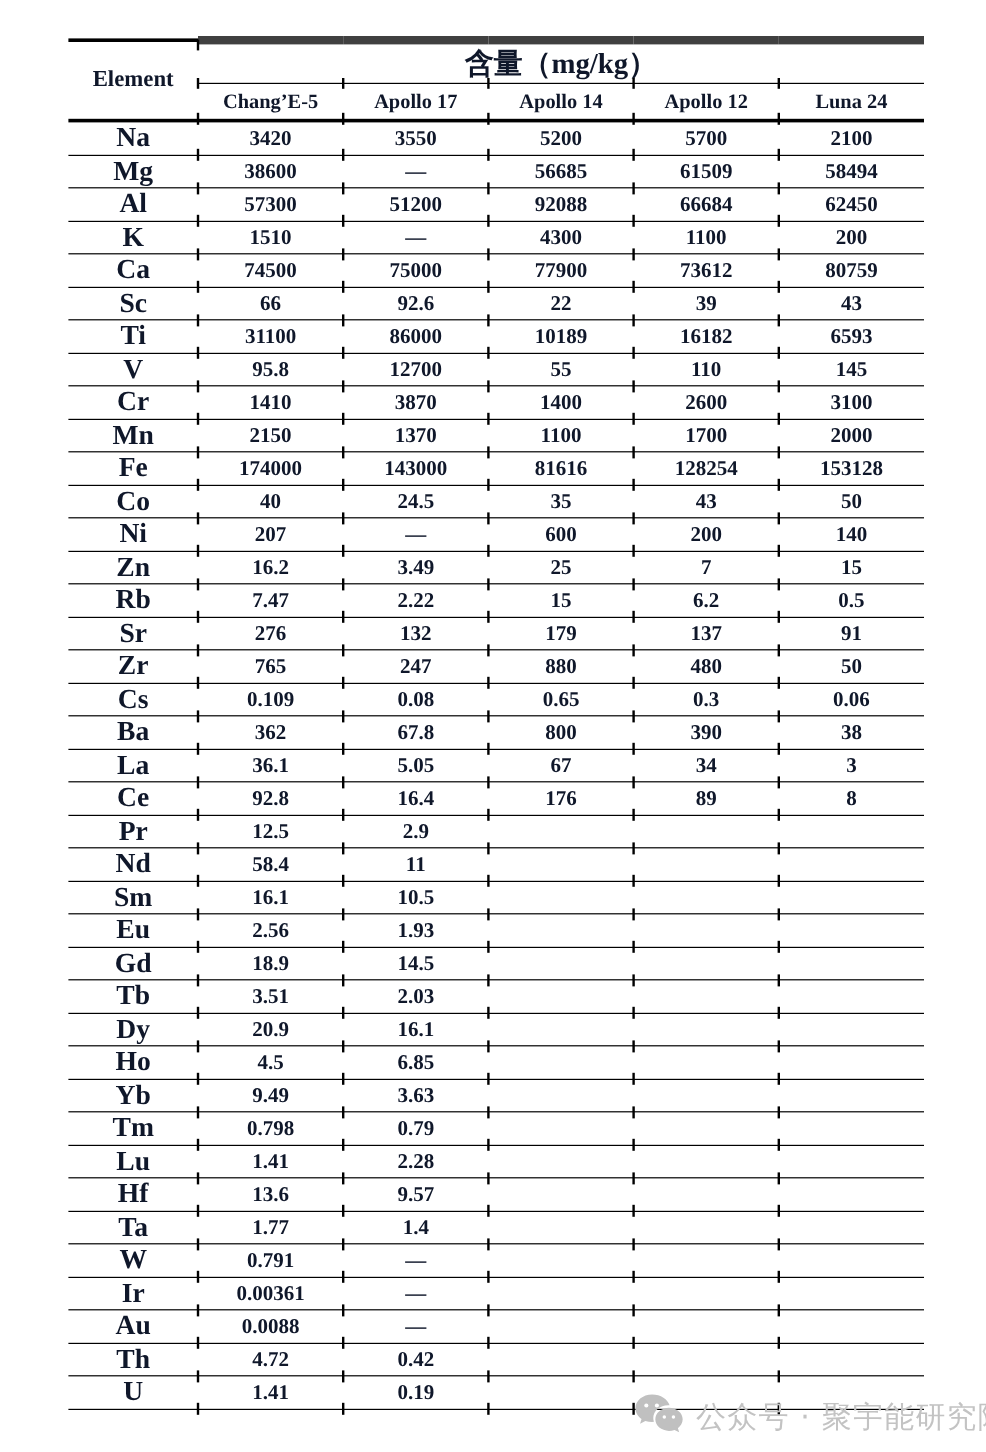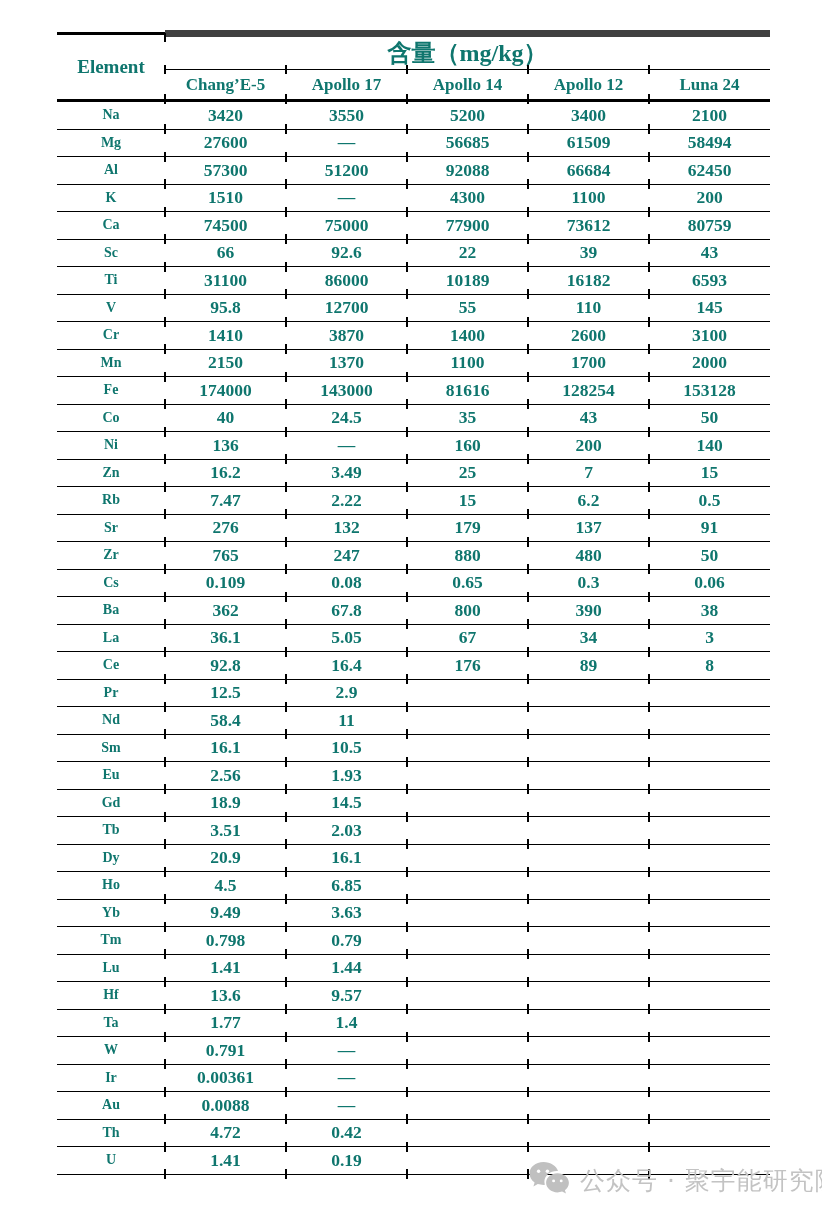--- a/index.html
+++ b/index.html
@@ -6,21 +6,21 @@
   body{
     width:822px;height:1210px;background:#ffffff;position:relative;overflow:hidden;
     font-family:"Liberation Serif","DejaVu Serif",serif;
   }
   .page{position:absolute;inset:0;}
   table.data{
     border-collapse:collapse;
     margin:30px 0 0 57px;
     width:713px;
     table-layout:fixed;
-    color:#0f766e;
+    color:#0f172a;
     font-weight:bold;
   }
   th,td{
     position:relative;
     text-align:center;
     vertical-align:middle;
     padding:0;
     font-weight:bold;
     white-space:nowrap;
   }
@@ -52,21 +52,21 @@
   
   tr.names th::after{
     content:"";position:absolute;left:-0.75px;bottom:-5px;width:1.5px;height:10px;background:#000;
   }
   
   tbody td{
     border-bottom:1.5px solid #000;
     height:26.5px;
     font-size:17.5px;
   }
-  tbody td.el{font-size:14px;}
+  tbody td.el{font-size:23px;}
   
   tbody td:nth-child(n+2)::before{
     content:"";position:absolute;left:-0.75px;bottom:-5.5px;width:1.5px;height:10px;background:#000;
   }
   
   .watermark{
     position:absolute;left:528px;top:1156px;width:290px;height:48px;
     display:flex;align-items:center;gap:10px;
     color:#c3c3c3;
     font-family:"DejaVu Sans","Liberation Sans",sans-serif;
@@ -100,26 +100,26 @@
         <th>Apollo 12</th>
         <th>Luna 24</th>
       </tr>
     </thead>
     <tbody>
         <tr>
           <td class="el">Na</td>
           <td>3420</td>
           <td>3550</td>
           <td>5200</td>
-          <td>3400</td>
+          <td>5700</td>
           <td>2100</td>
         </tr>
         <tr>
           <td class="el">Mg</td>
-          <td>27600</td>
+          <td>38600</td>
           <td>—</td>
           <td>56685</td>
           <td>61509</td>
           <td>58494</td>
         </tr>
         <tr>
           <td class="el">Al</td>
           <td>57300</td>
           <td>51200</td>
           <td>92088</td>
@@ -193,23 +193,23 @@
         <tr>
           <td class="el">Co</td>
           <td>40</td>
           <td>24.5</td>
           <td>35</td>
           <td>43</td>
           <td>50</td>
         </tr>
         <tr>
           <td class="el">Ni</td>
-          <td>136</td>
-          <td>—</td>
-          <td>160</td>
+          <td>207</td>
+          <td>—</td>
+          <td>600</td>
           <td>200</td>
           <td>140</td>
         </tr>
         <tr>
           <td class="el">Zn</td>
           <td>16.2</td>
           <td>3.49</td>
           <td>25</td>
           <td>7</td>
           <td>15</td>
@@ -346,21 +346,21 @@
           <td class="el">Tm</td>
           <td>0.798</td>
           <td>0.79</td>
           <td></td>
           <td></td>
           <td></td>
         </tr>
         <tr>
           <td class="el">Lu</td>
           <td>1.41</td>
-          <td>1.44</td>
+          <td>2.28</td>
           <td></td>
           <td></td>
           <td></td>
         </tr>
         <tr>
           <td class="el">Hf</td>
           <td>13.6</td>
           <td>9.57</td>
           <td></td>
           <td></td>

